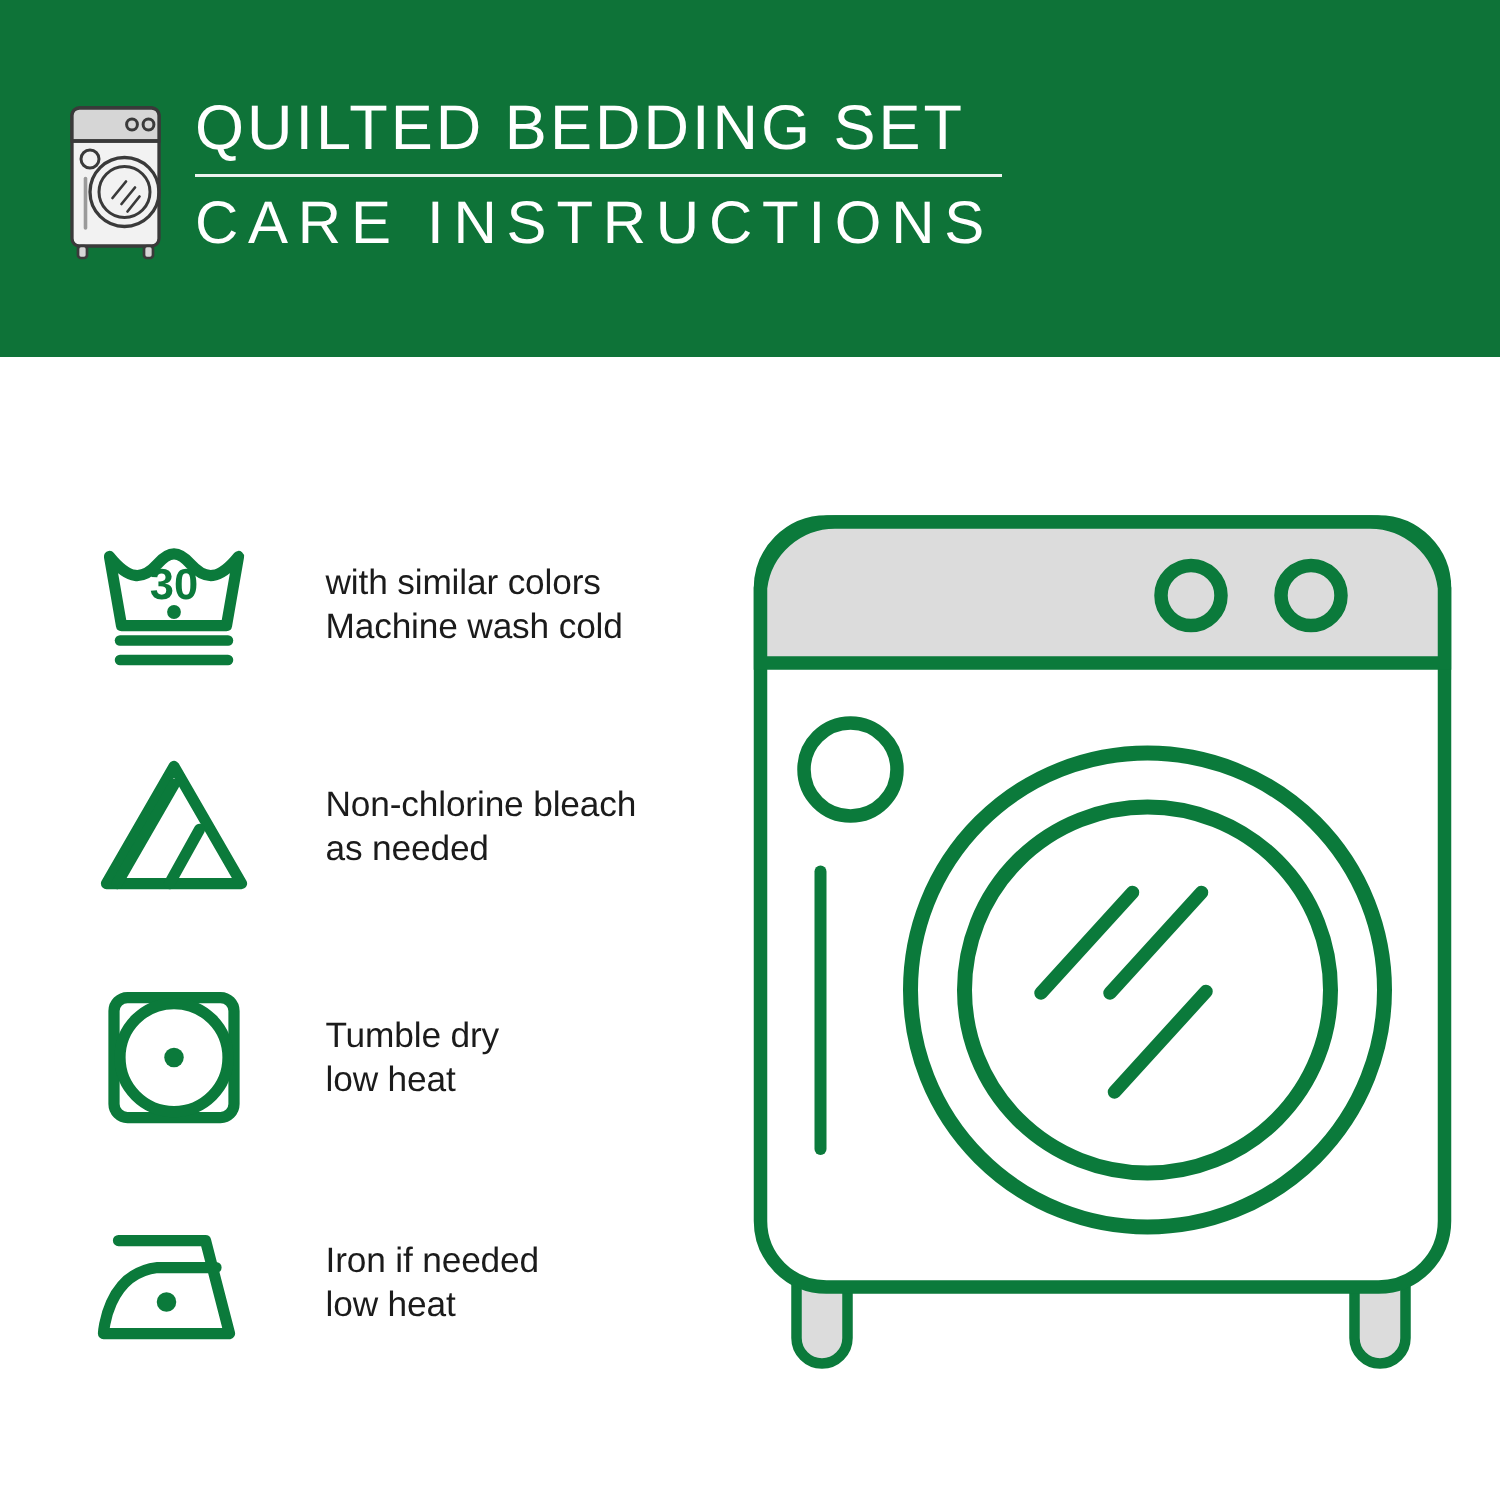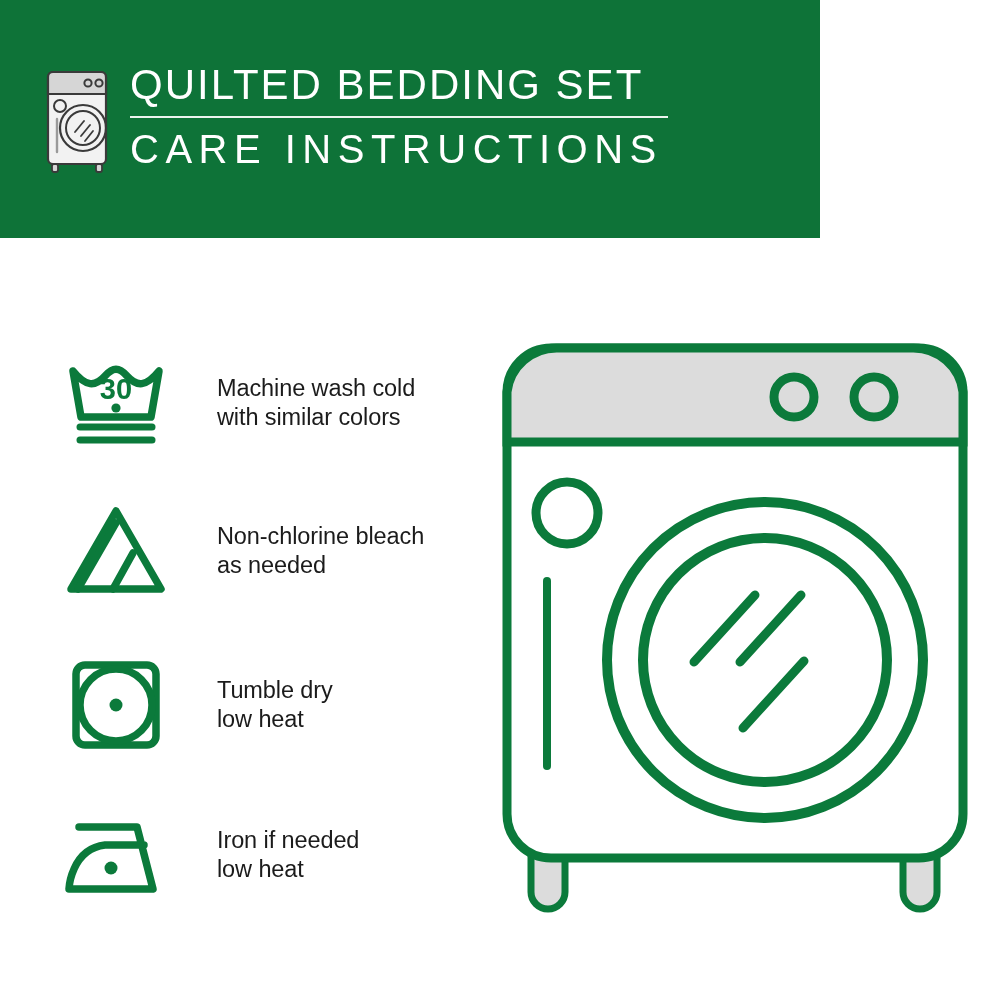--- a/index.html
+++ b/index.html
@@ -16,21 +16,21 @@
     height: 1000px;
     background: #ffffff;
     overflow: hidden;
   }
 
   
   #header-band {
     position: absolute;
     left: 0;
     top: 0;
-    width: 820px;
+    width: 1000px;
     height: 238px;
     background: #0E7338;
   }
   #header-inner {
     position: absolute;
     left: 44px;
     top: 62px;
     display: flex;
     align-items: flex-start;
   }
@@ -165,22 +165,22 @@
           </g>
           <g stroke="#0B7A3B" stroke-width="7" stroke-linecap="round">
             <line x1="19" y1="74" x2="91" y2="74"></line>
             <line x1="19" y1="87" x2="91" y2="87"></line>
           </g>
           <text x="55" y="46" text-anchor="middle" font-family="Liberation Sans, sans-serif" font-size="29" font-weight="bold" fill="#0B7A3B">30</text>
           <circle cx="55" cy="55" r="4.6" fill="#0B7A3B"></circle>
         </svg>
       </div>
       <div class="care-text">
+        <span class="tline">with similar colors</span>
         <span class="tline">Machine wash cold</span>
-        <span class="tline">with similar colors</span>
       </div>
     </div>
 
     <div class="care-row" data-row="1">
       <div class="care-symbol">
         <svg viewBox="0 0 110 100" width="110" height="100">
           <g fill="none" stroke="#0B7A3B" stroke-width="7.5" stroke-linejoin="round" stroke-linecap="round">
             <path d="M55 10 L 100 88 L 10 88 Z"></path>
             <line x1="55" y1="22" x2="17" y2="88"></line>
             <line x1="72" y1="52" x2="52" y2="88"></line>

